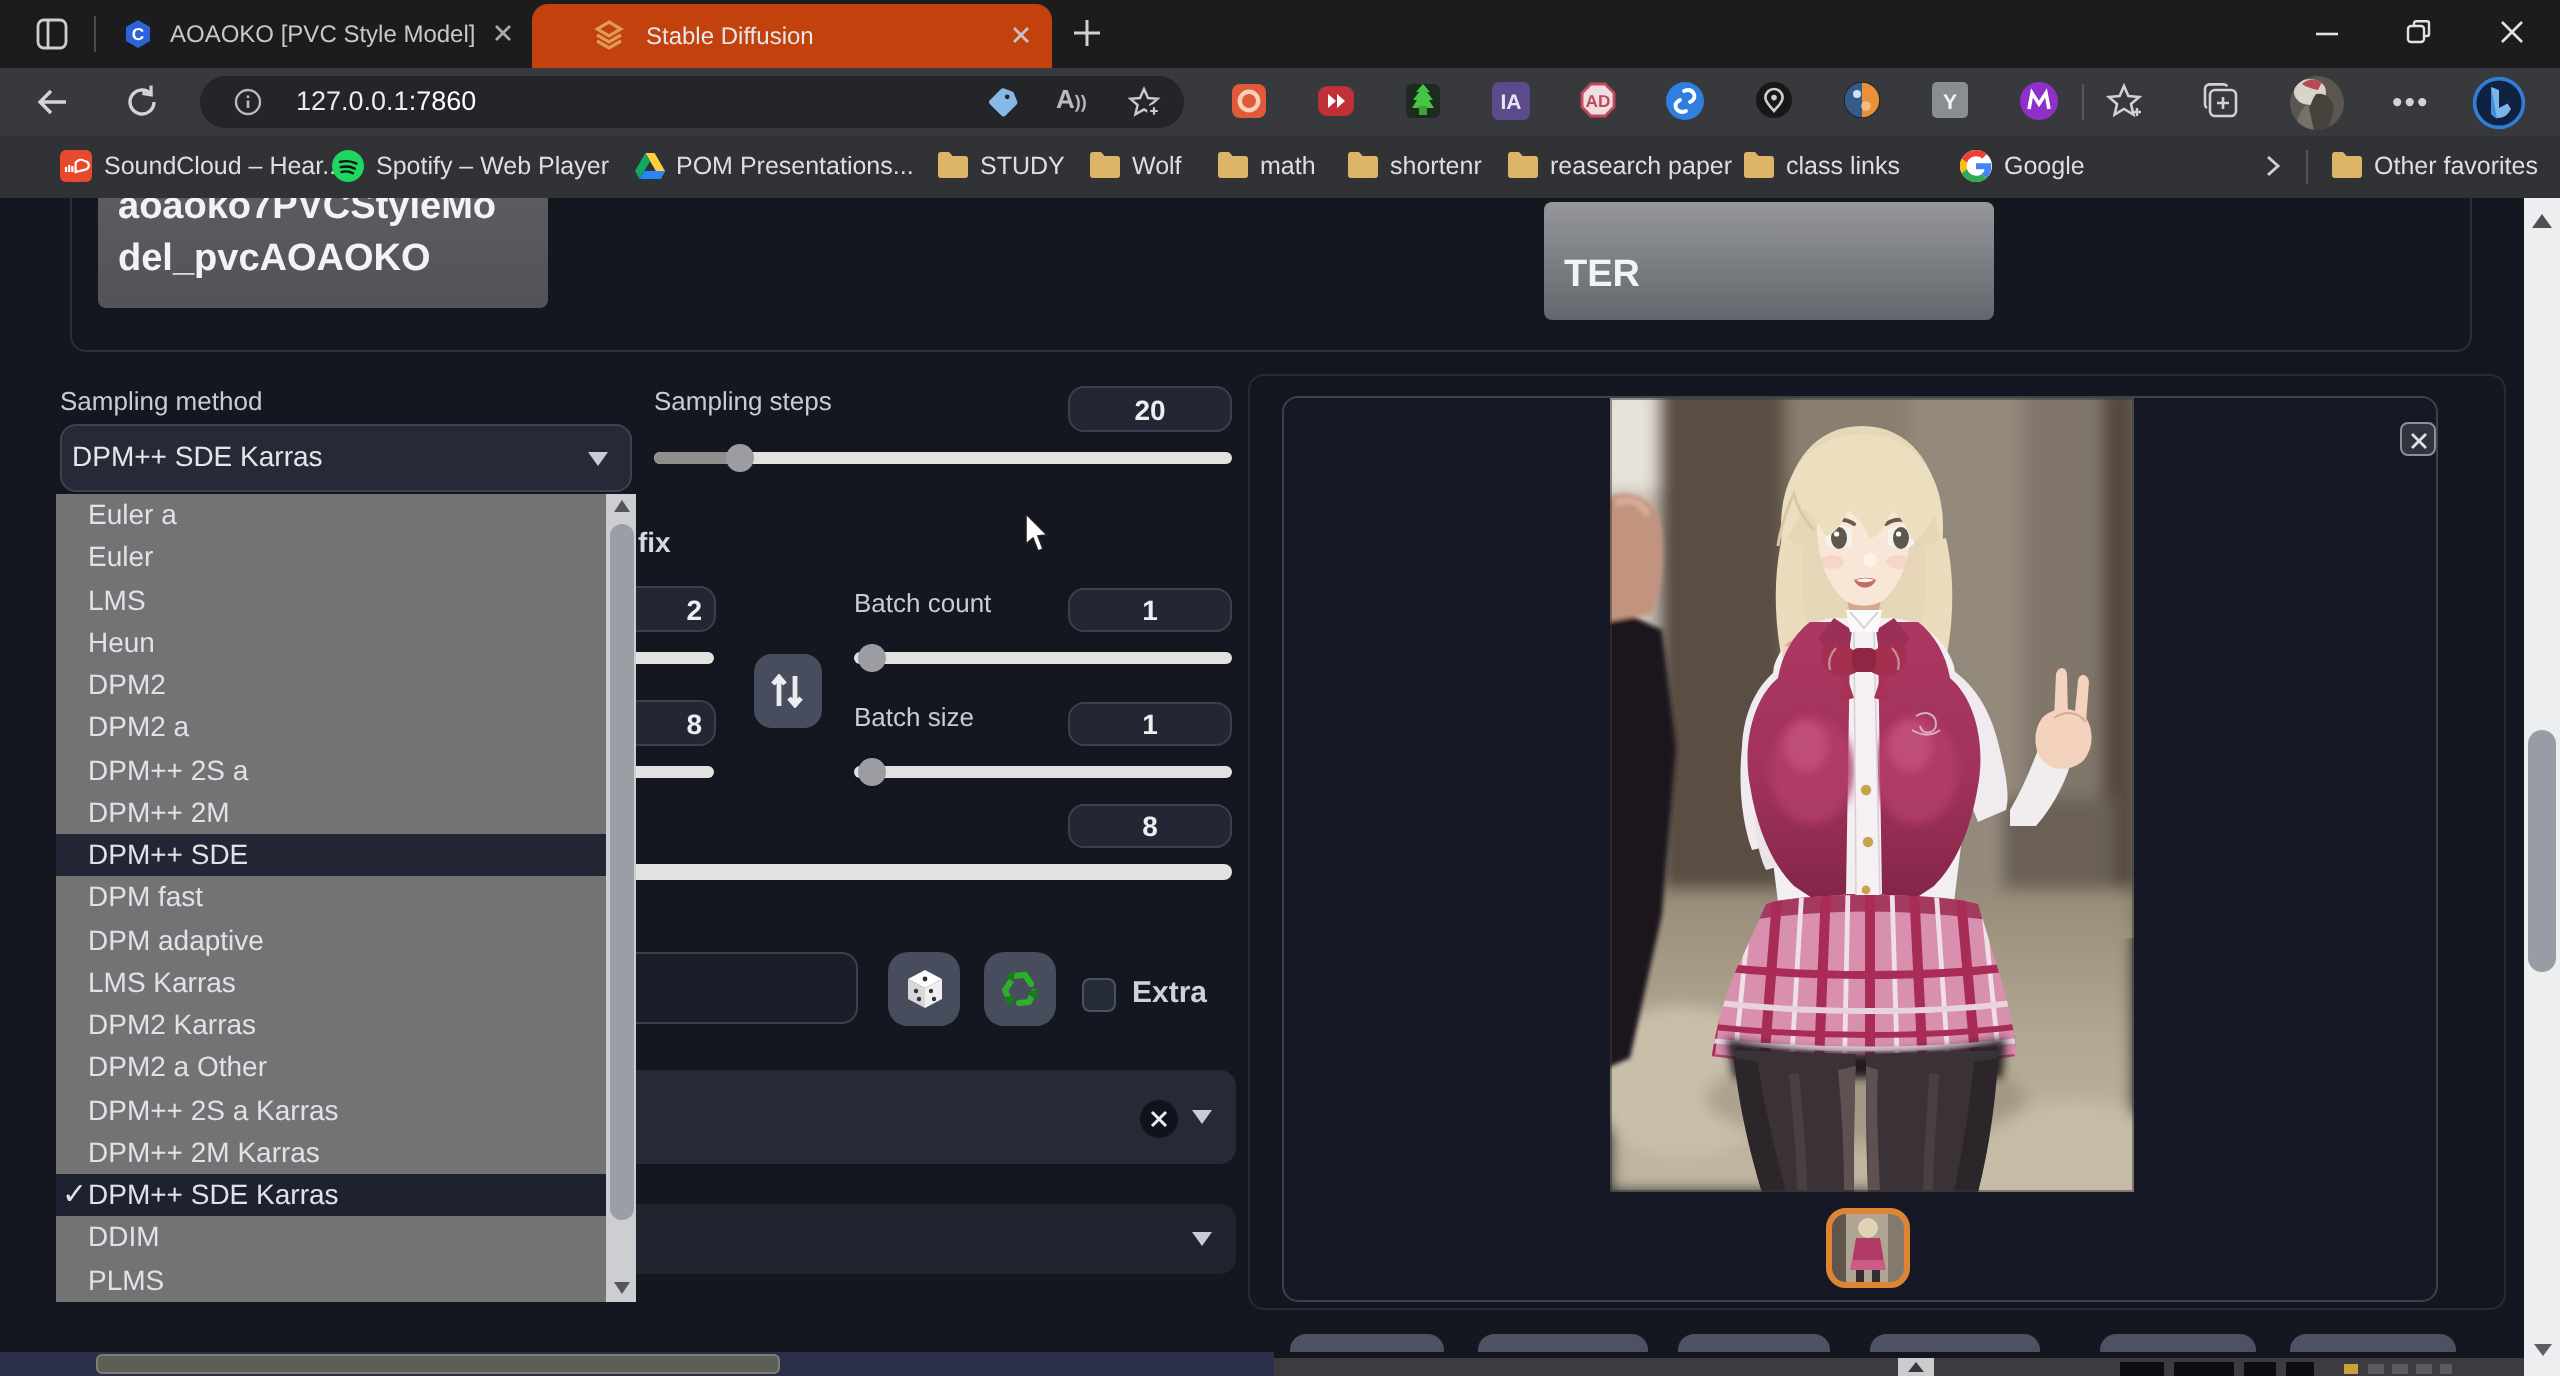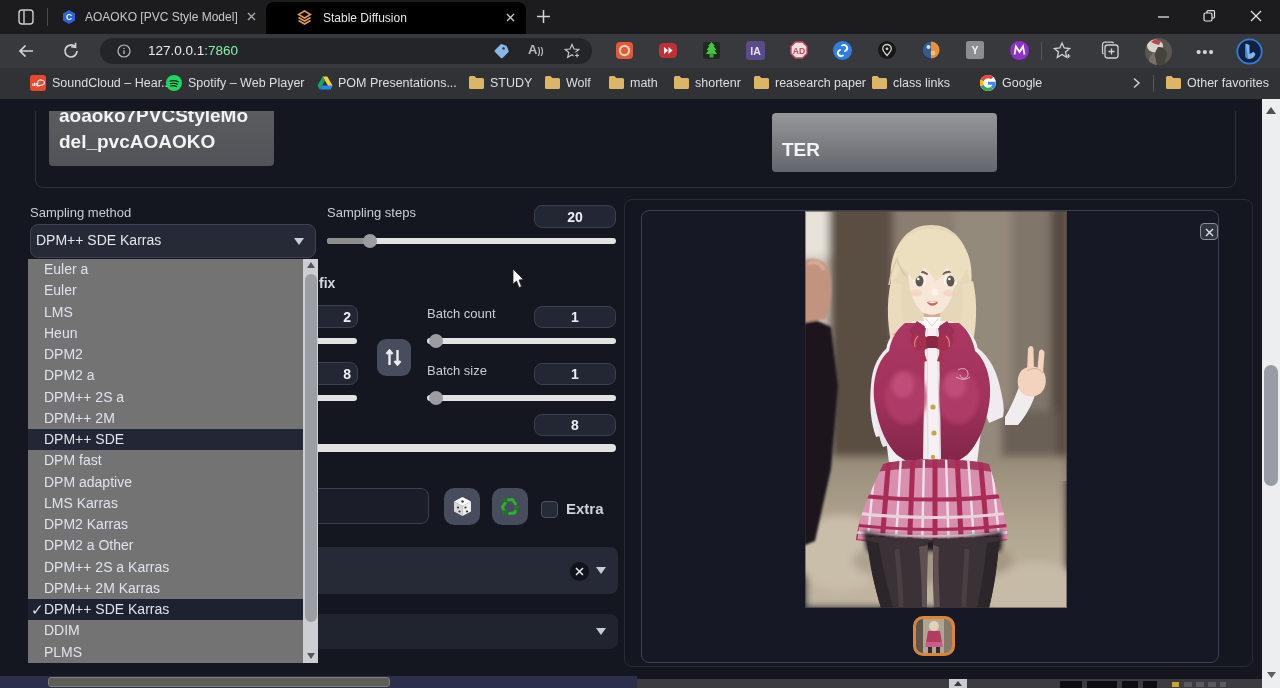--- a/index.html
+++ b/index.html
@@ -5,25 +5,25 @@
   * { margin:0; padding:0; box-sizing:border-box; }
   html,body { width:1280px; height:688px; overflow:hidden; background:#14171f;
     font-family:"Liberation Sans", sans-serif; }
   .abs { position:absolute; }
   #stage { position:relative; width:1280px; height:688px; }
   
   #tabstrip { left:0; top:0; width:1280px; height:34px; background:#1c1c1f; }
   #toolbar  { left:0; top:34px; width:1280px; height:34px; background:#38393c; }
   #bookbar  { left:0; top:68px; width:1280px; height:31px; background:#313236; }
   .tabtitle { font-size:12px; color:#c7c8ca; white-space:nowrap; }
-  #activetab { left:266px; top:2px; width:260px; height:32px; background:#000000;
+  #activetab { left:266px; top:2px; width:260px; height:32px; background:#c2410c;
     border-radius:8px 8px 0 0; }
   .bm { position:absolute; top:8px; font-size:12.5px; color:#dedfe1; white-space:nowrap; }
   
-  #page { left:0; top:99px; width:1262px; height:577px; background:#14171f; overflow:hidden;margin-top:12px; }
+  #page { left:0; top:99px; width:1262px; height:577px; background:#14171f; overflow:hidden; }
   .card { position:absolute; background:linear-gradient(#5c5e62,#515358); border-radius:4px;
     color:#f2f3f5; font-weight:bold; font-size:19px; }
   .lbl { position:absolute; font-size:13px; color:#c9ccd6; }
   .numbox { position:absolute; background:#232734; border:1px solid #3b4050; border-radius:8px;
     color:#eceef2; font-size:14px; font-weight:bold; text-align:center; }
   .slider { position:absolute; height:6px; border-radius:3px; background:#e2e2e0; }
   .handle { position:absolute; width:14px; height:14px; border-radius:50%; background:#9b9da3; }
   .toolbtn { position:absolute; background:#474d5c; border-radius:9px; }
   .ddrow { position:absolute; background:#262a37; border:1px solid #3e4252; border-radius:8px; }
   .pi { position:relative; height:21.26px; line-height:21.26px; padding-left:16px;
@@ -86,21 +86,21 @@
     <svg class="abs" style="left:62px;top:8px" width="18" height="18" viewBox="0 0 18 18">
       <path d="M15 9 a6 6 0 1 1 -1.8-4.3" fill="none" stroke="#d4d4d6" stroke-width="1.7"></path>
       <path d="M13.5 0.8 L13.6 5.4 L9.2 4.7" fill="none" stroke="#d4d4d6" stroke-width="1.6"></path>
     </svg>
 
     <div class="abs" style="left:100px;top:4px;width:492px;height:26px;background:#242528;border-radius:13px">
       <svg class="abs" style="left:17px;top:6px" width="14" height="14" viewBox="0 0 14 14">
         <circle cx="7" cy="7" r="6" fill="none" stroke="#b9babc" stroke-width="1.2"></circle>
         <path d="M7 6.2 V10 M7 3.8 V5" stroke="#b9babc" stroke-width="1.3"></path>
       </svg>
-      <div class="abs" style="left:48px;top:5px;font-size:13.5px;color:#ececee">127.0.0.1<span style="color:#86efac">:7860</span></div>
+      <div class="abs" style="left:48px;top:5px;font-size:13.5px;color:#ececee">127.0.0.1<span style="color:#ffffff">:7860</span></div>
 
       <svg class="abs" style="left:393px;top:5px" width="16" height="16" viewBox="0 0 16 16">
         <path d="M2 7 L7.5 1.5 a1.5 1.5 0 0 1 1.6-.3 l4 1.6 a1.5 1.5 0 0 1 .9.9 l1.6 4 a1.5 1.5 0 0 1-.3 1.6 L9.8 14.8 a1.5 1.5 0 0 1-2.1 0 L2 9.1 a1.5 1.5 0 0 1 0-2.1 z" fill="#87b8e8" transform="rotate(0 8 8)"></path>
         <circle cx="10.6" cy="5.4" r="1.2" fill="#242528"></circle>
       </svg>
 
       <div class="abs" style="left:428px;top:4px;font-size:13px;color:#b9babc;font-weight:bold">A<span style="font-size:9px">))</span></div>
 
       <svg class="abs" style="left:464px;top:5px" width="17" height="17" viewBox="0 0 17 17">
         <path d="M8 1.5 L10 6 L14.8 6.4 L11.2 9.5 L12.3 14.2 L8 11.7 L3.7 14.2 L4.8 9.5 L1.2 6.4 L6 6 z" fill="none" stroke="#c9cacb" stroke-width="1.2"></path>

